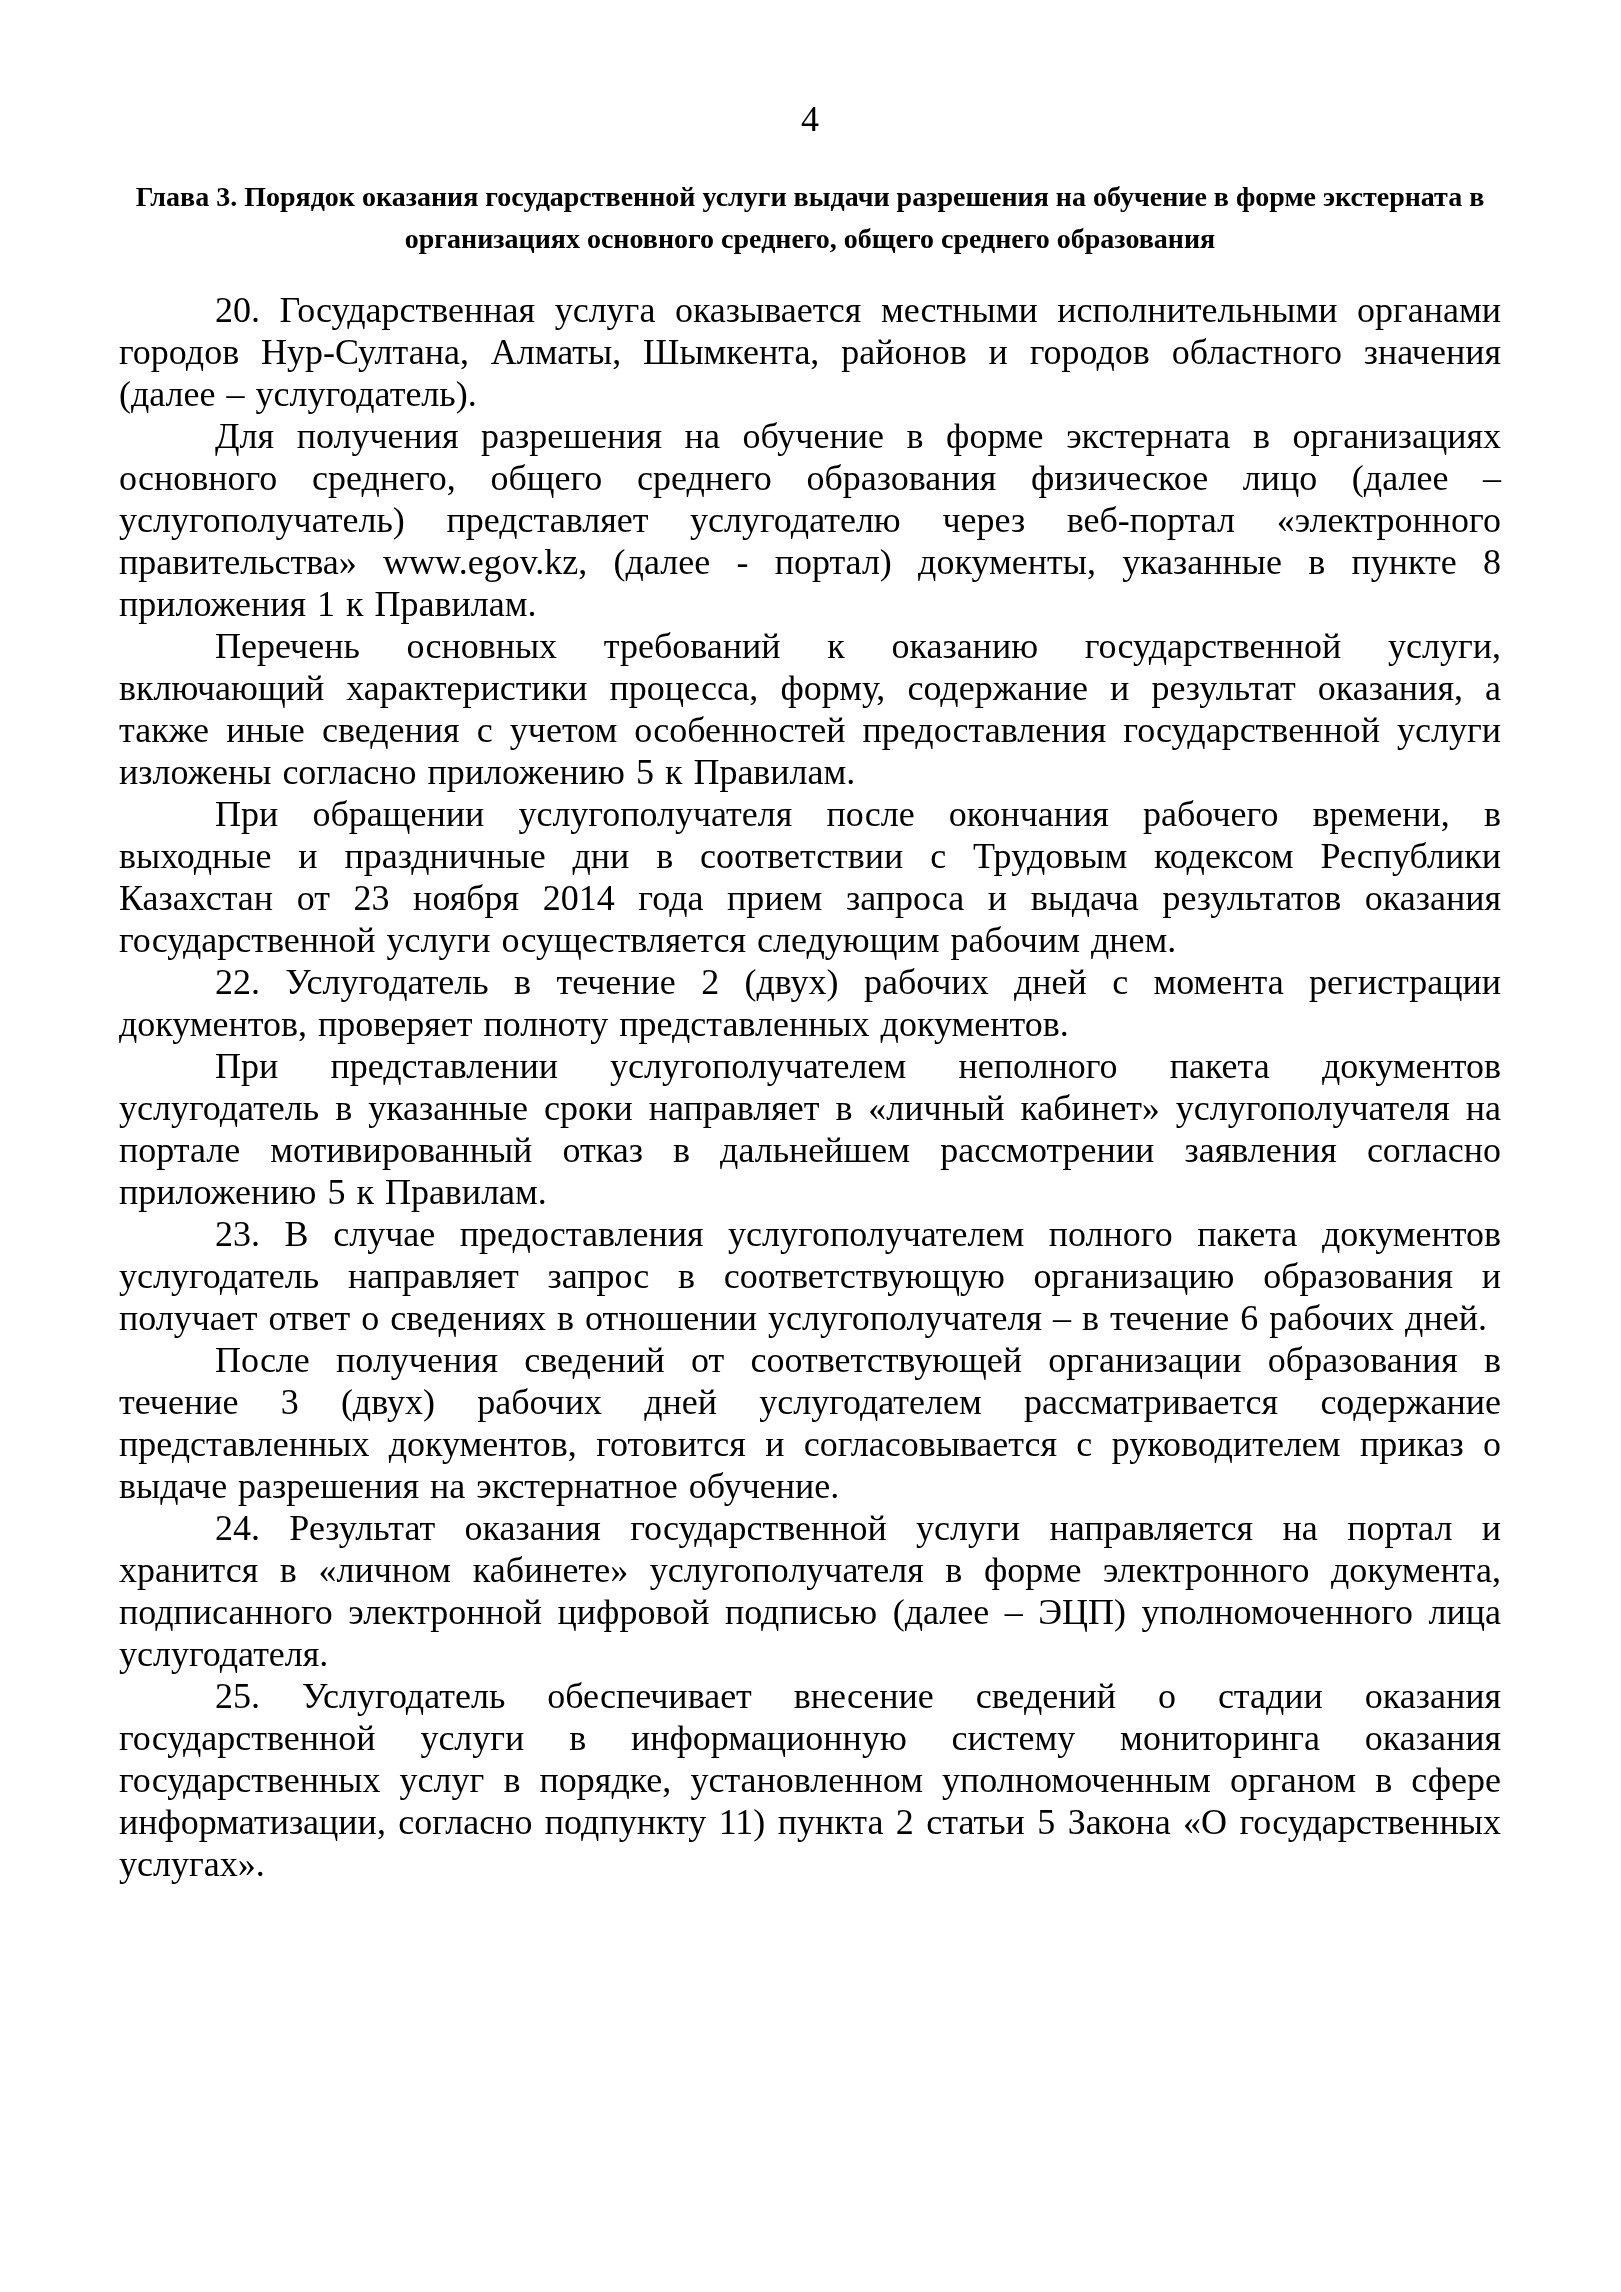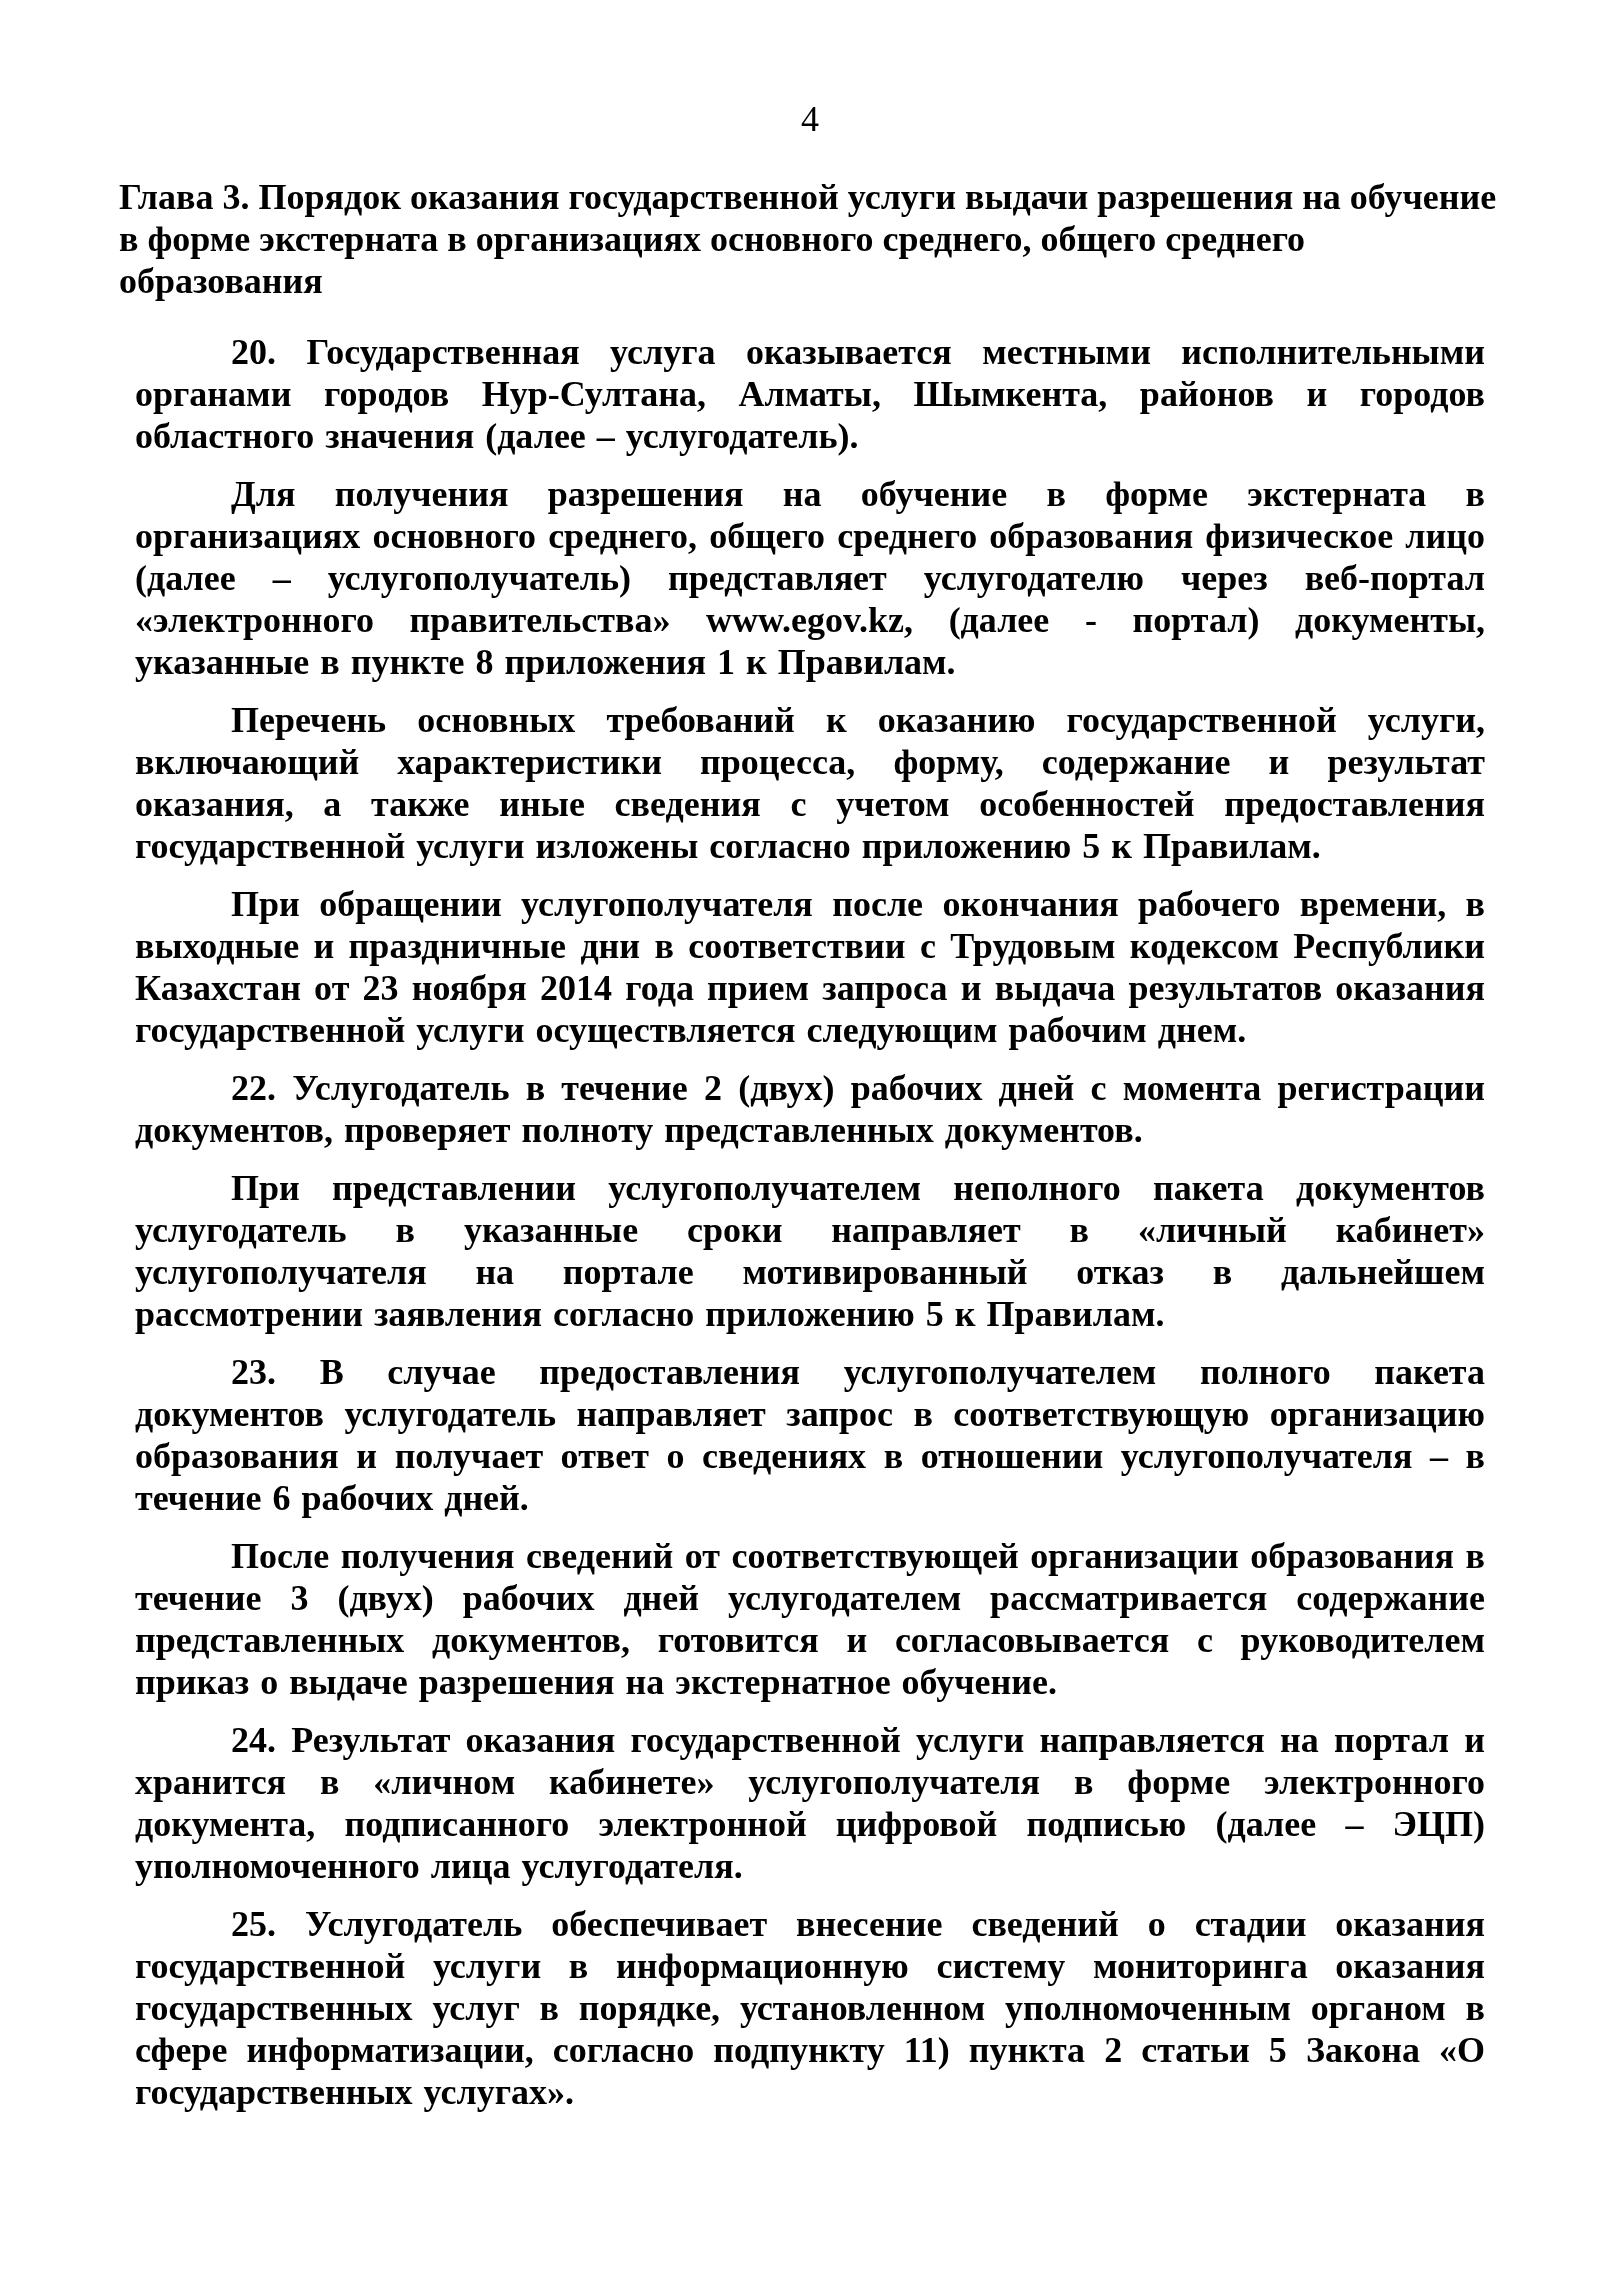--- a/index.html
+++ b/index.html
@@ -18,33 +18,33 @@
     font-family: "Liberation Serif", "DejaVu Serif", serif;
     overflow: hidden;
   }
   .page-number {
     font-size: 36px;
     line-height: 42px;
     text-align: center;
     margin: 0 0 36px 0;
   }
   .chapter-heading {
-    font-size: 36px;
+    font-size: 28px;
     line-height: 42px;
     font-weight: bold;
+    text-align: center;
     margin: 0 0 29px 0;
   }
   .body-text p {
     font-size: 36px;
     line-height: 42px;
-    margin: 16px;
+    margin: 0;
     text-align: justify;
     text-indent: 96px;
     word-spacing: 2px;
-    font-weight: bold;
   }
 </style>
 </head>
 <body>
 
 <div class="page">
   <div class="page-number">4</div>
 
   <div class="chapter-heading">Глава 3. Порядок оказания государственной услуги выдачи разрешения на обучение в форме экстерната в организациях основного среднего, общего среднего образования</div>
 

